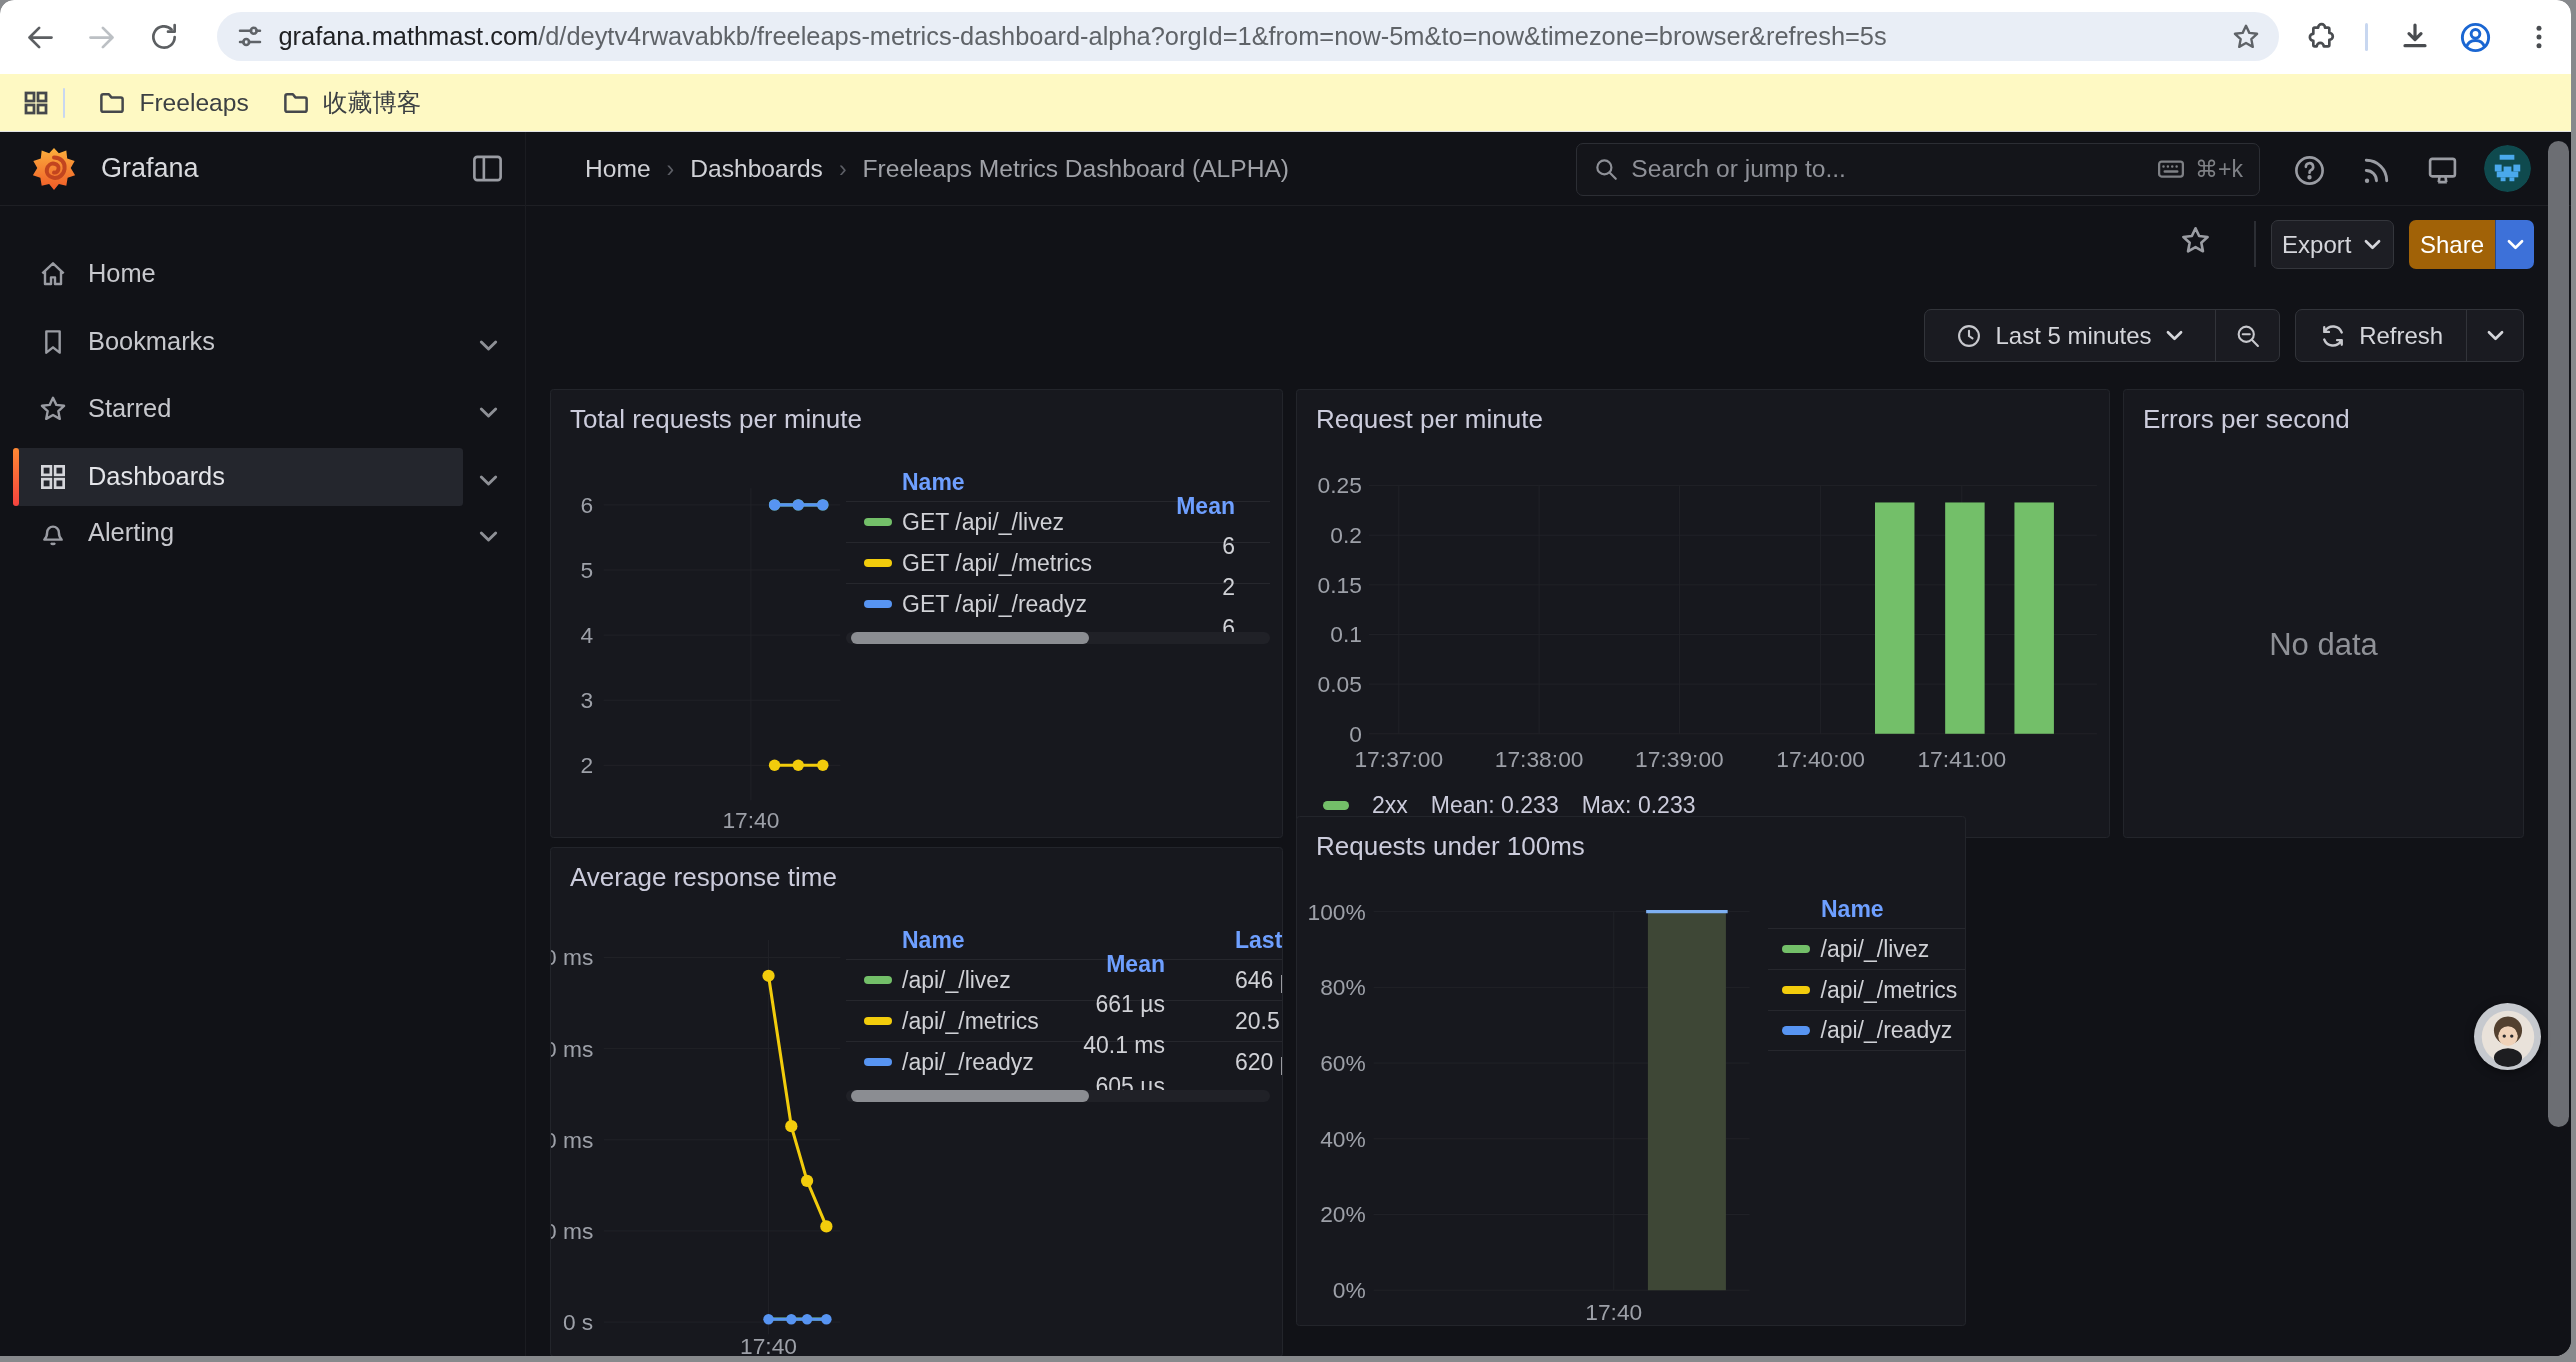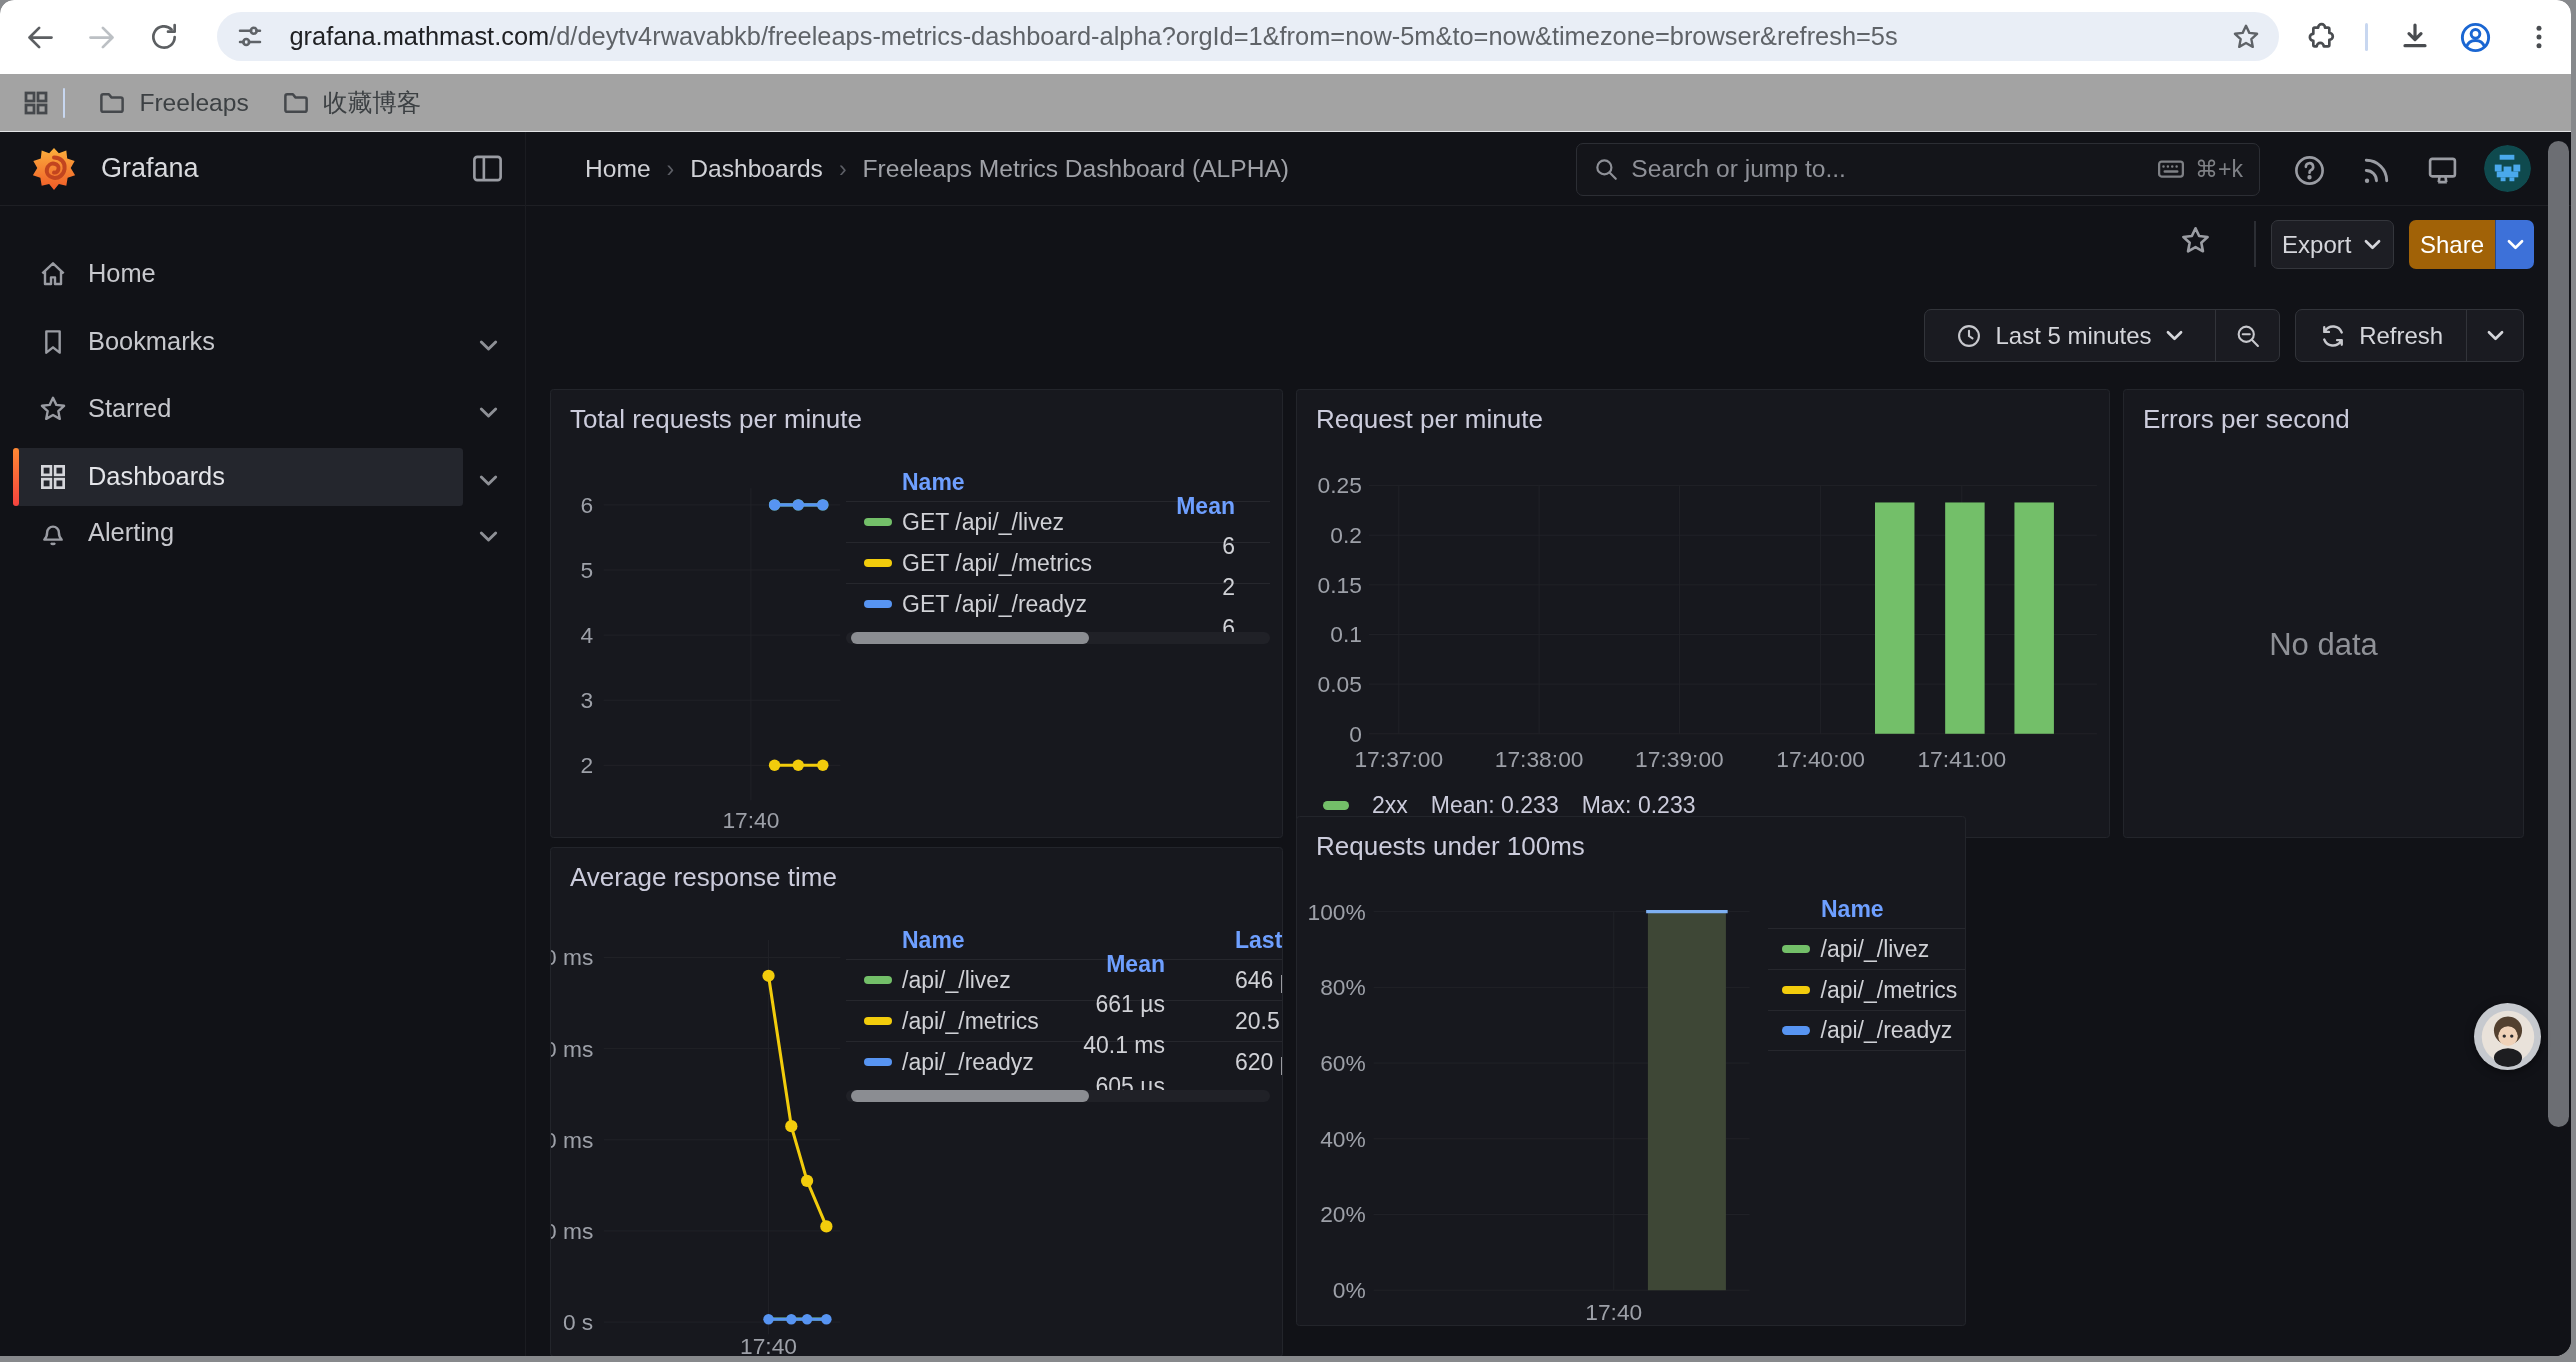--- a/index.html
+++ b/index.html
@@ -6,27 +6,27 @@
   html,body { width:2576px; height:1363px; overflow:hidden; background:#87898c;
     font-family:"Liberation Sans","DejaVu Sans",sans-serif; }
   .window { position:absolute; left:0; top:0; width:2571px; height:1356px;
     border-radius:14px 14px 16px 0; overflow:hidden; background:#111217; }
 
   
   .toolbar { position:absolute; left:0; top:0; width:100%; height:74px; background:#ffffff; }
   .nav-btn { position:absolute; top:17.5px; width:39px; height:39px; display:flex; align-items:center; justify-content:center; border-radius:19px; }
   .urlbar { position:absolute; left:217px; top:12.3px; width:2062px; height:49px; background:#e9eef6; border-radius:24.6px;
     display:flex; align-items:center; padding:0 17.5px; }
-  .url-text { flex:1; font-size:25.4px; white-space:nowrap; overflow:hidden; margin-left:25px; }
+  .url-text { flex:1; font-size:25.4px; white-space:nowrap; overflow:hidden; margin-left:14px; }
   .url-host { color:#202124; }
   .url-rest { color:#5f6368; }
   .tb-right { position:absolute; top:17.5px; width:39px; height:39px; display:flex; align-items:center; justify-content:center; }
   .tdiv { position:absolute; left:2365px; top:23px; width:2.6px; height:28px; background:#c8d7f0; border-radius:1.8px; }
 
-  .bookmarks { position:absolute; left:0; top:74px; width:100%; height:58px; background:#a3a3a3;
+  .bookmarks { position:absolute; left:0; top:74px; width:100%; height:58px; background:#fef9c3;
     border-bottom:0.9px solid #e2e3e5; display:flex; align-items:center; }
   .bm-divider { width:1.8px; height:30px; background:#c8d7f0; margin:0 16px 0 12.3px; border-radius:0.9px; }
   .bm-chip { display:flex; align-items:center; gap:12.3px; padding:7px 16px; border-radius:19px; font-size:24.6px; color:#3c4043; }
 
   
   .grafana { position:absolute; left:0; top:132px; width:2571px; height:1225px; background:#111217; overflow:hidden; }
   .topnav { position:absolute; left:0; top:0; width:100%; height:74px; border-bottom:0.9px solid #1e1f24; }
   .nav-left { position:absolute; left:0; top:0; width:526px; height:74px; border-right:0.9px solid #1b1c21; }
   .glogo { position:absolute; left:32px; top:15px; width:44px; height:44px; }
   .brand { position:absolute; left:91px; top:21px; font-size:27px; color:#d8d9dd; font-weight:500;margin-left:10px; }

